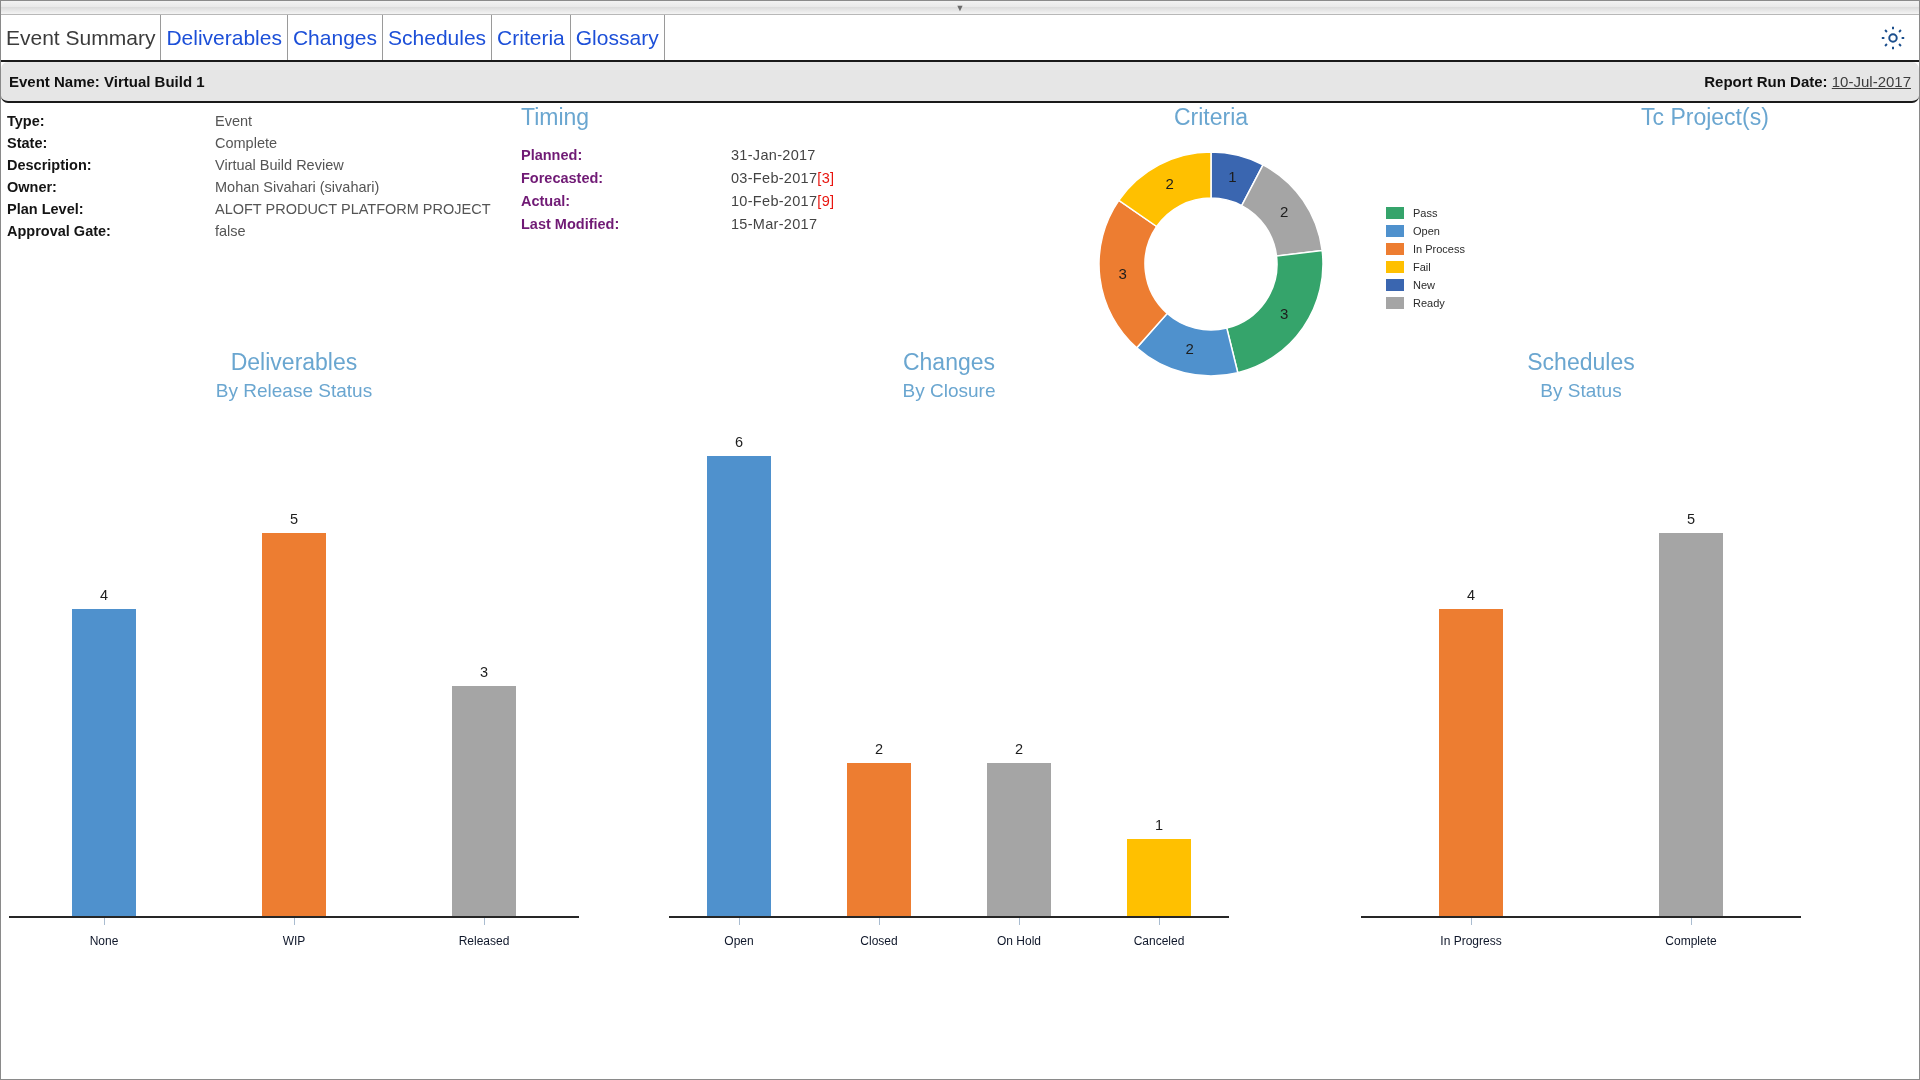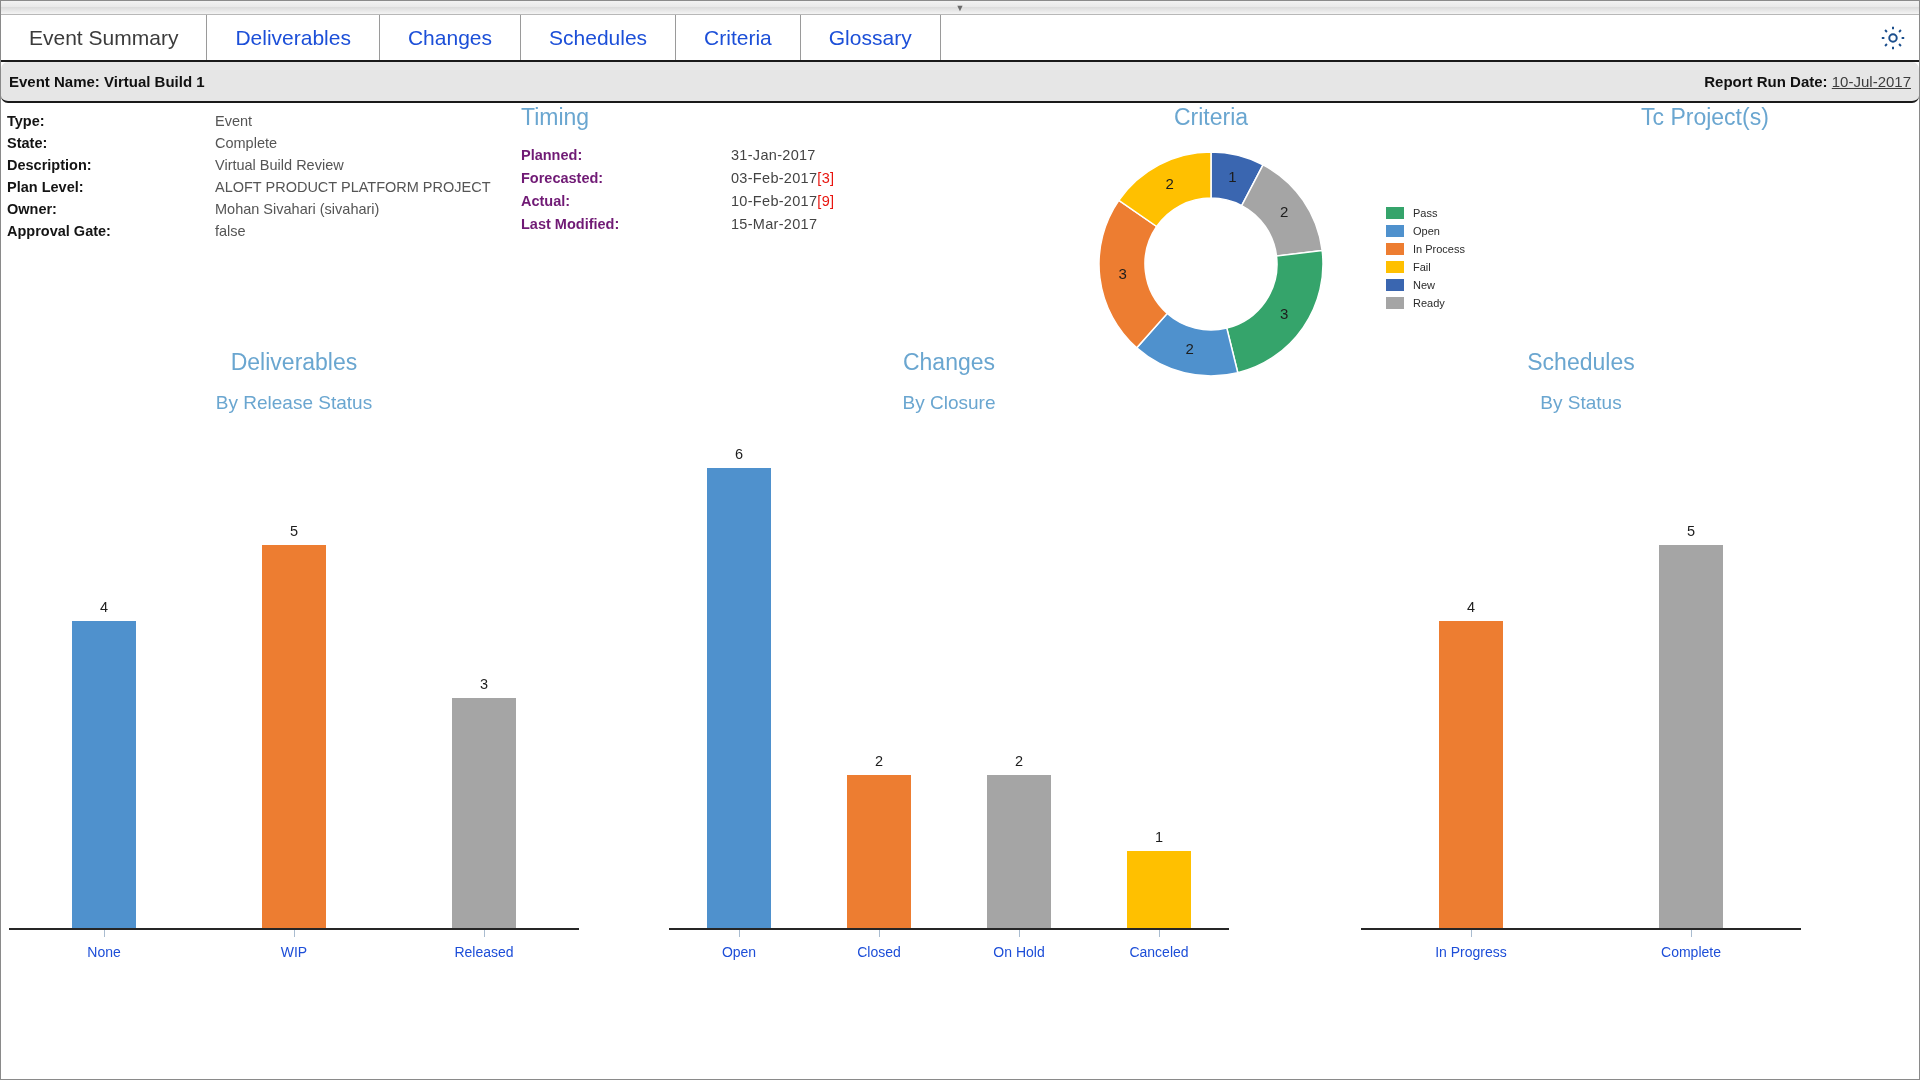--- a/index.html
+++ b/index.html
@@ -51,21 +51,21 @@
     background: #ffffff;
     border-bottom: 2px solid #1a1a1a;
     box-sizing: border-box;
     display: flex;
     align-items: stretch;
   }
   .tab {
     display: flex;
     align-items: center;
     justify-content: center;
-    padding: 0 28px;
+    padding: 0 5px;
     font-size: 21px;
     color: #1c4fd8;
     border-right: 1px solid #9a9a9a;
     white-space: nowrap;
     cursor: pointer;
     background: #ffffff;
   }
   .tab.active {
     color: #3b3b3b;
   }
@@ -239,21 +239,21 @@
     text-align: center;
     margin-bottom: 4px;
   }
   .chart-title {
     font-size: 23px;
     color: #6aa6d0;
   }
   .chart-sub {
     font-size: 19px;
     color: #6aa6d0;
-    margin-top: 16px;
+    margin-top: 4px;
   }
   .plot {
     position: relative;
     margin-top: 28px;
     height: 520px;
   }
   .axis-line {
     position: absolute;
     left: 0;
     right: 0;
@@ -295,22 +295,22 @@
   }
   .cat-labels {
     position: absolute;
     left: 0; right: 0;
     bottom: 2px;
     display: flex;
   }
   .cat-label {
     flex: 1 1 0;
     text-align: center;
-    font-size: 14px;
-    color: #1d4ed8;
+    font-size: 12px;
+    color: #0f172a;
   }
 </style>
 </head>
 <body>
 
 <div id="app">
 
   <div class="splitter-strip">
     <div class="splitter-handle">▼</div>
   </div>
@@ -363,26 +363,26 @@
       </div>
       <div class="detail-row">
         <div class="detail-key">State:</div>
         <div class="detail-val">Complete</div>
       </div>
       <div class="detail-row">
         <div class="detail-key">Description:</div>
         <div class="detail-val">Virtual Build Review</div>
       </div>
       <div class="detail-row">
+        <div class="detail-key">Owner:</div>
+        <div class="detail-val">Mohan Sivahari (sivahari)</div>
+      </div>
+      <div class="detail-row">
         <div class="detail-key">Plan Level:</div>
         <div class="detail-val">ALOFT PRODUCT PLATFORM PROJECT</div>
-      </div>
-      <div class="detail-row">
-        <div class="detail-key">Owner:</div>
-        <div class="detail-val">Mohan Sivahari (sivahari)</div>
       </div>
       <div class="detail-row">
         <div class="detail-key">Approval Gate:</div>
         <div class="detail-val">false</div>
       </div>
     </div>
 
     <div class="timing">
       <div class="panel-title">Timing</div>
       <div class="timing-rows">

